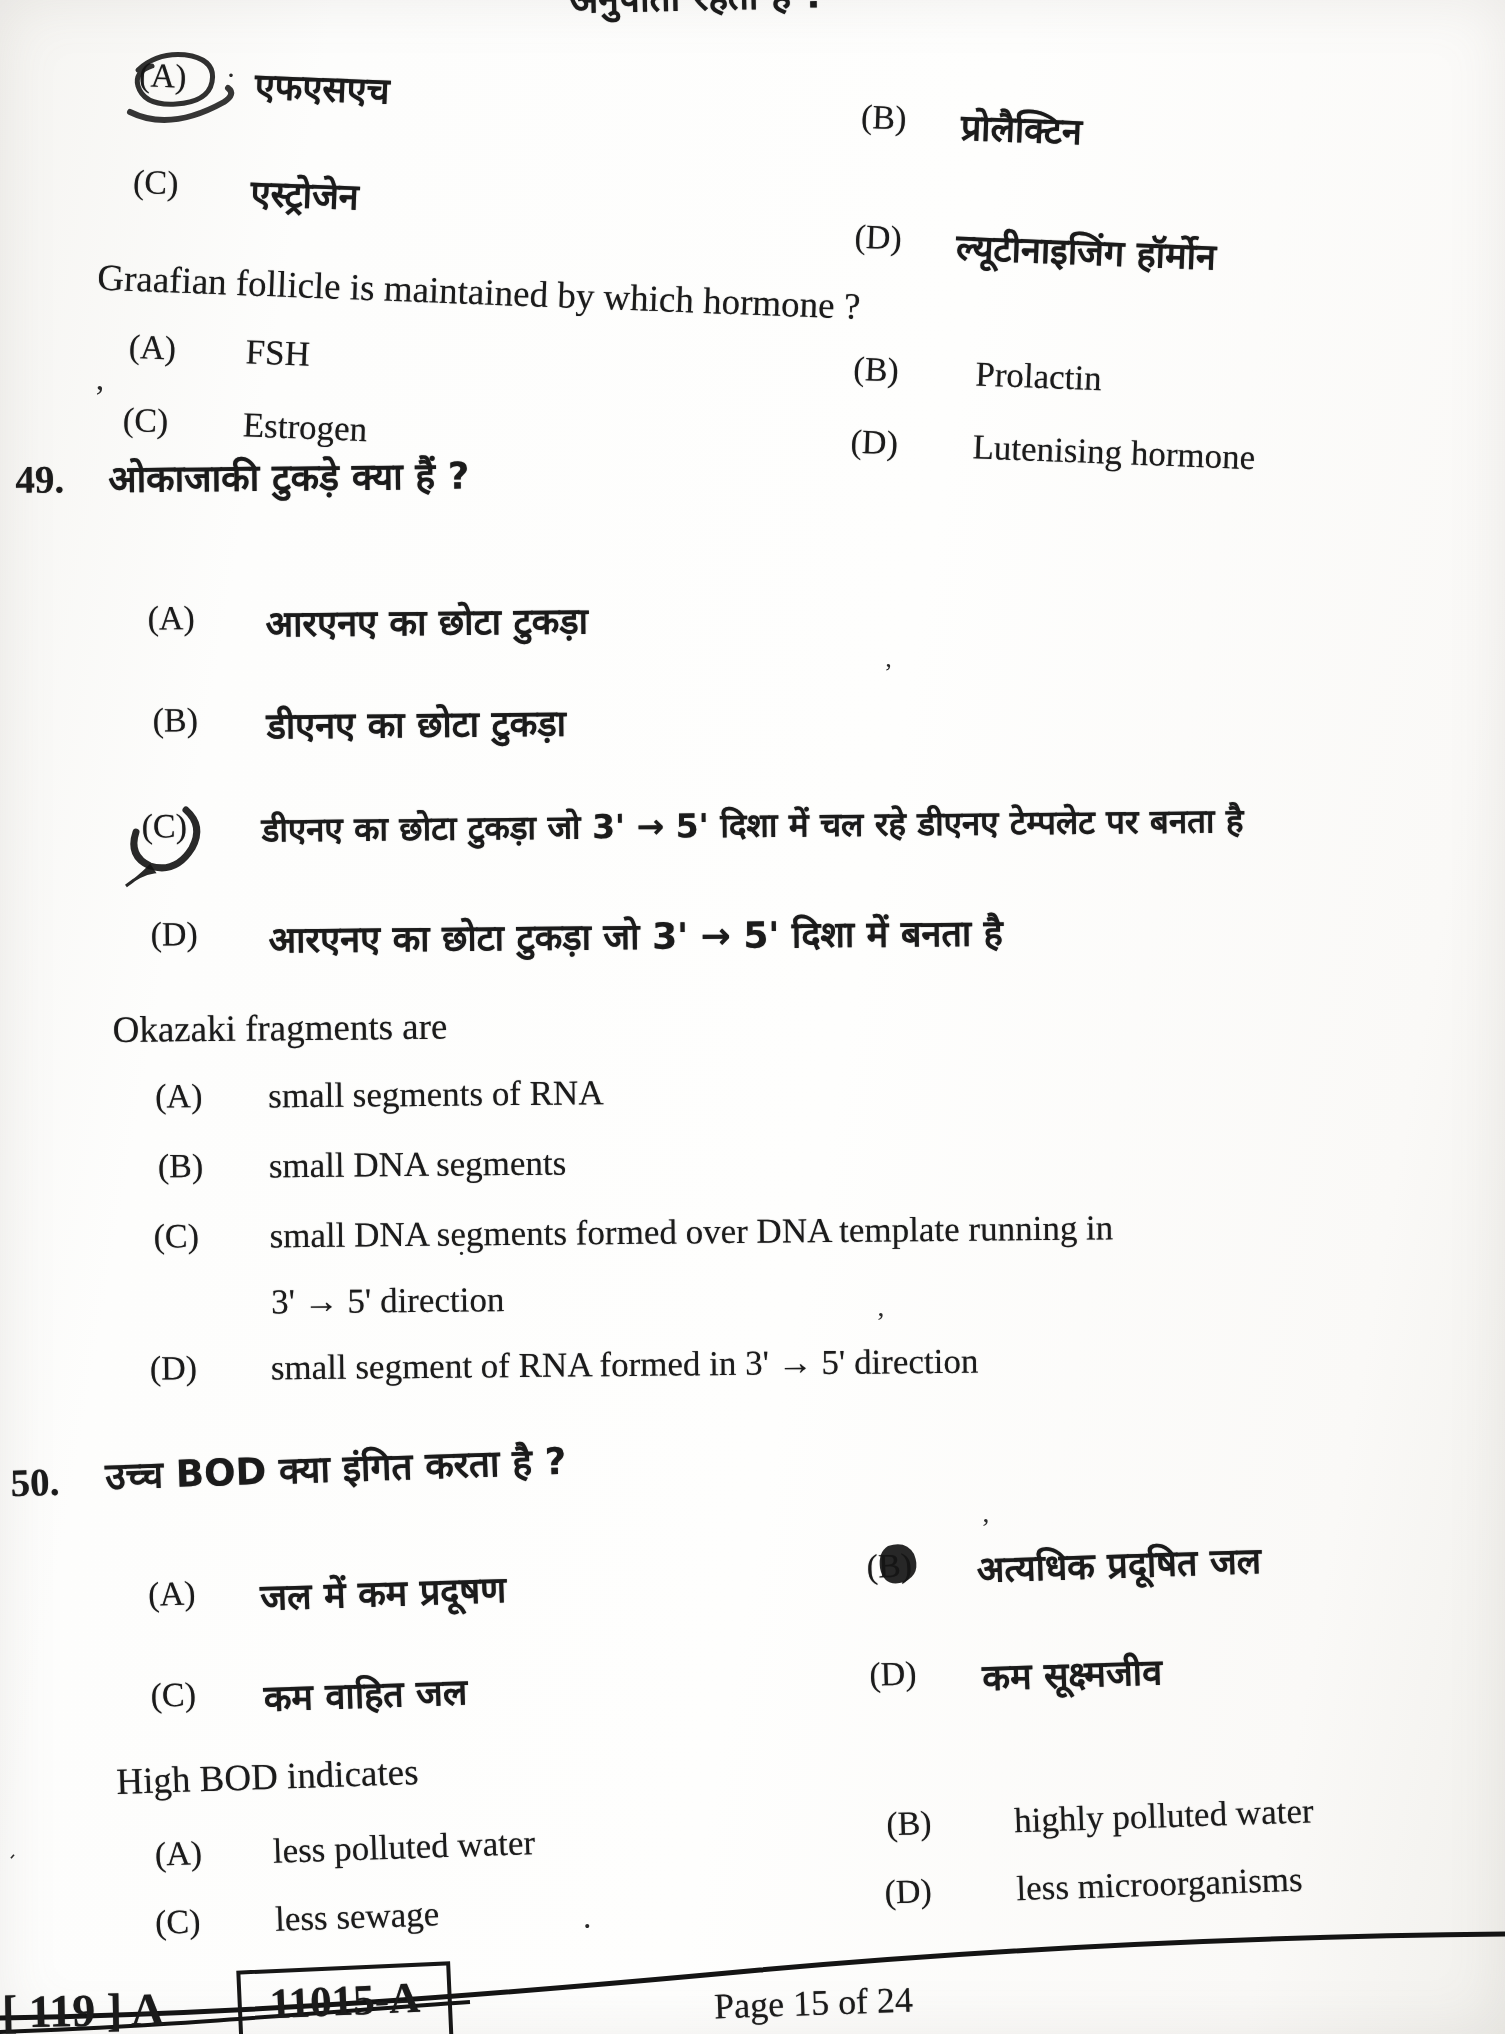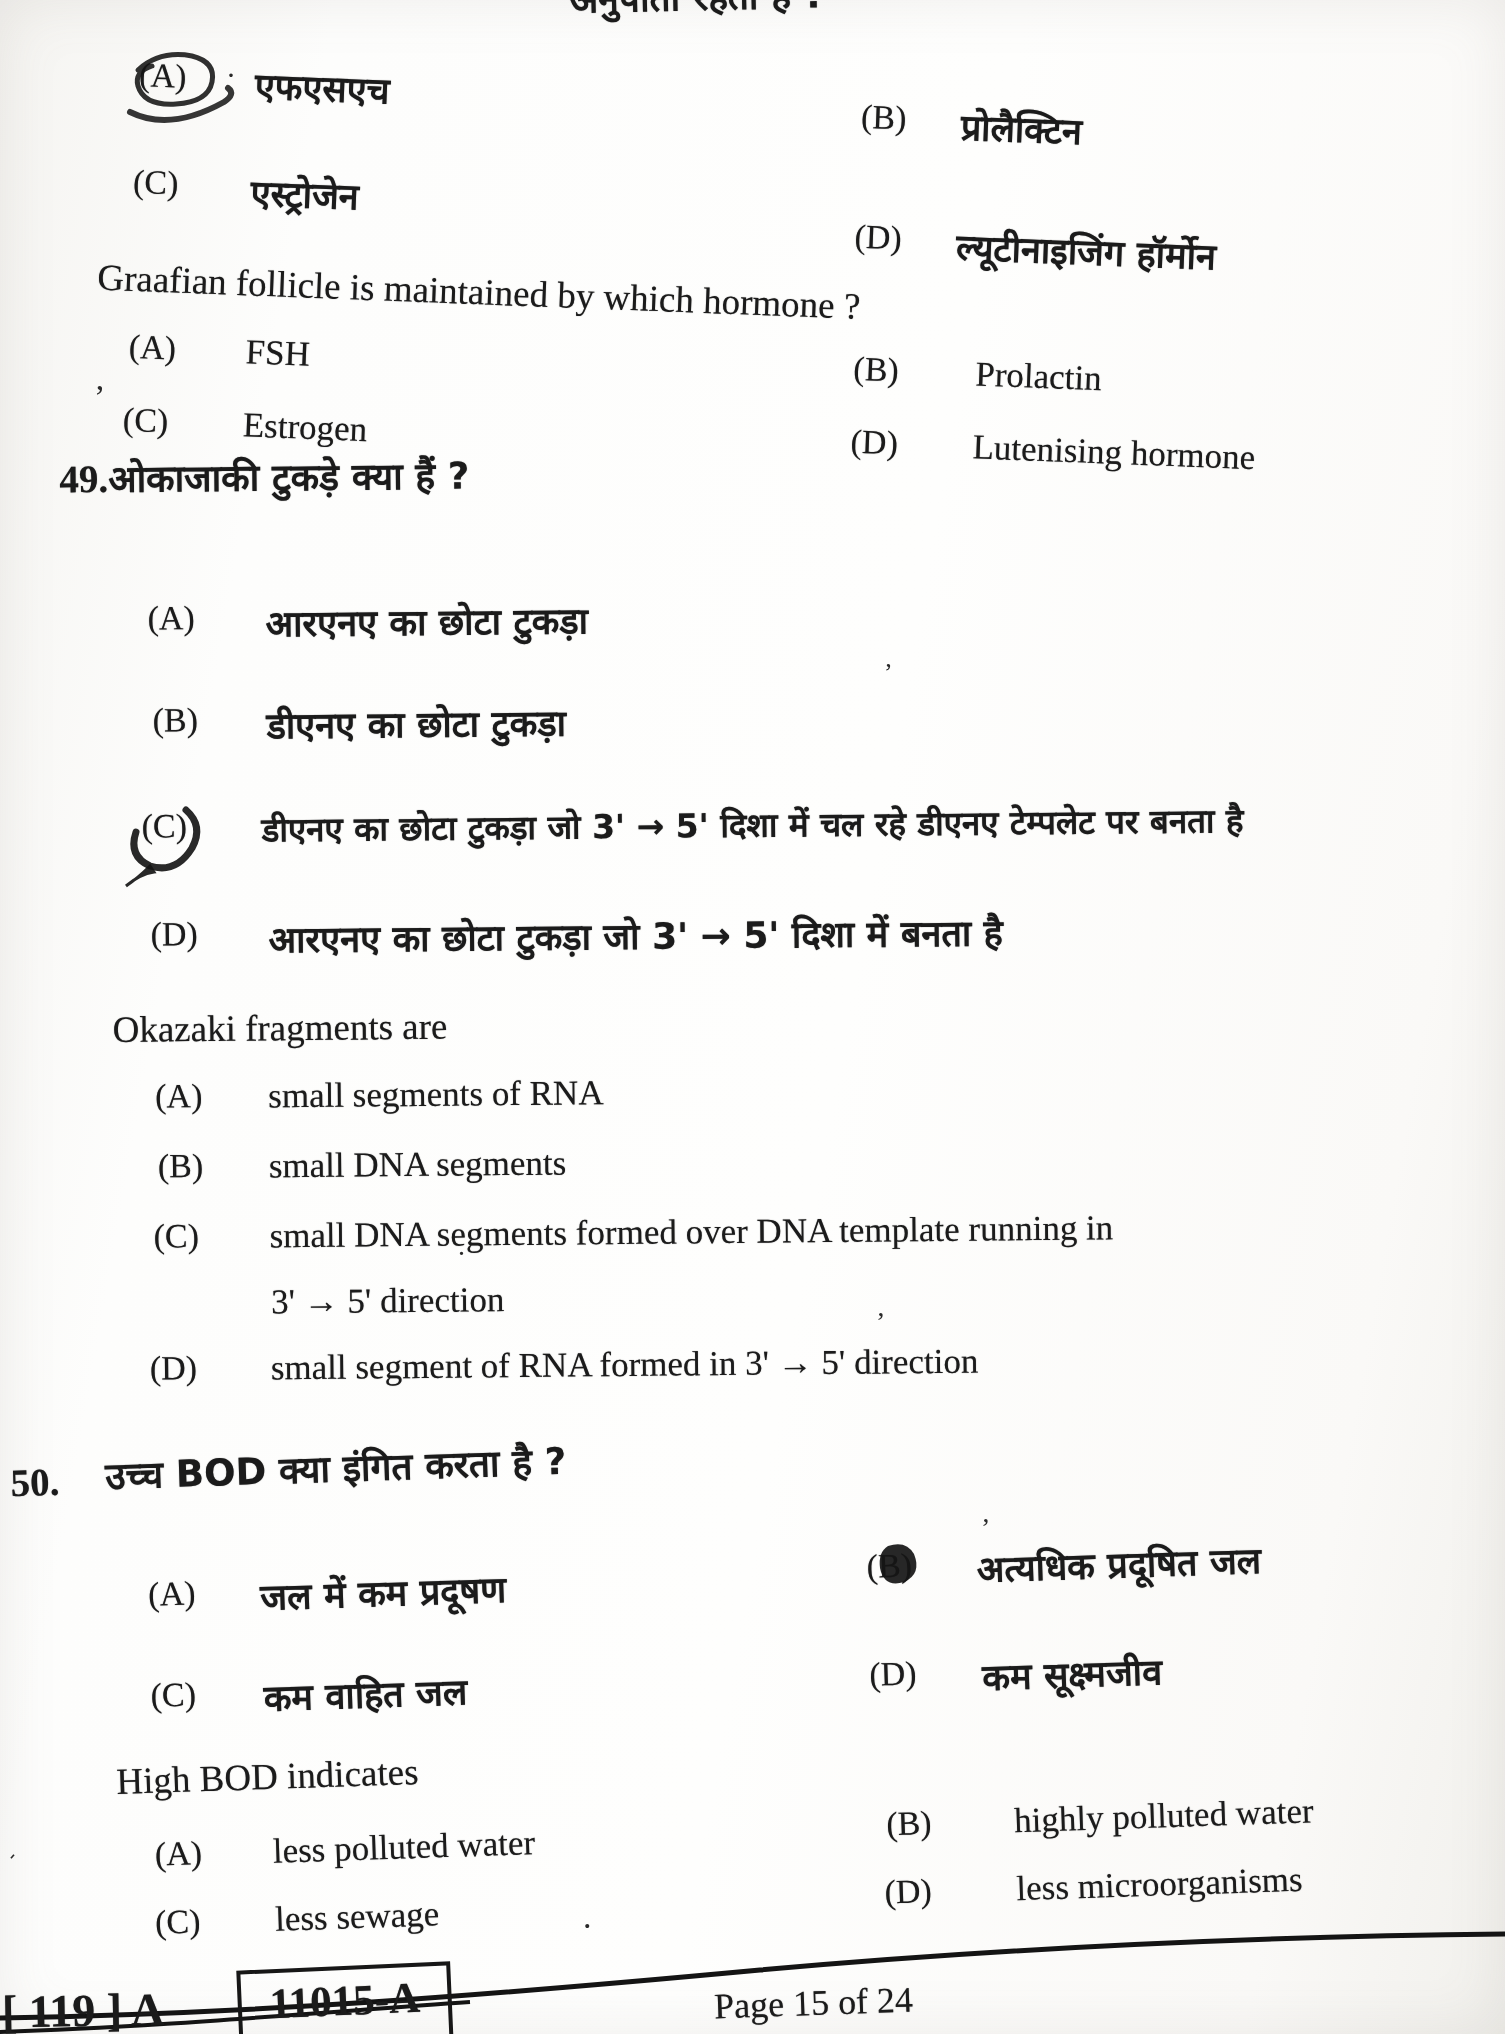--- a/index.html
+++ b/index.html
@@ -79,21 +79,21 @@
     </div>
   </div>
 
   <svg class="penmark" style="left:100px;top:40px;" width="170" height="110" viewBox="0 0 170 110">
     <path d="M38,30 Q60,10 92,16 Q116,22 112,42 Q108,62 76,64 Q44,66 38,46 Q34,32 52,26" fill="none" stroke="#131313" stroke-width="5" stroke-linecap="round" opacity="0.88"></path>
     <path d="M30,72 Q70,92 124,62 Q136,54 128,48" fill="none" stroke="#131313" stroke-width="6" stroke-linecap="round" opacity="0.85"></path>
   </svg>
 
   <div class="sec" style="top:452px;height:960px;transform:rotate(-0.55deg);transform-origin:100px 0;">
 
-    <div class="t qnum ink" style="left:15px;top:4px;margin-left:44px;">49.</div>
+    <div class="t qnum ink" style="left:15px;top:4px;">49.</div>
     <div class="t hi fs-hiq ink" style="left:108px;top:0px;">ओकाजाकी टुकड़े क्या हैं ?</div>
 
     <div class="opt" style="left:146px;top:148px;">
       <span class="letter fs-letter ink" style="width:118px;">(A)</span>
       <span class="hi fs-hi ink">आरएनए का छोटा टुकड़ा</span>
     </div>
     <div class="opt" style="left:150px;top:250px;">
       <span class="letter fs-letter ink" style="width:114px;">(B)</span>
       <span class="hi fs-hi ink">डीएनए का छोटा टुकड़ा</span>
     </div>

